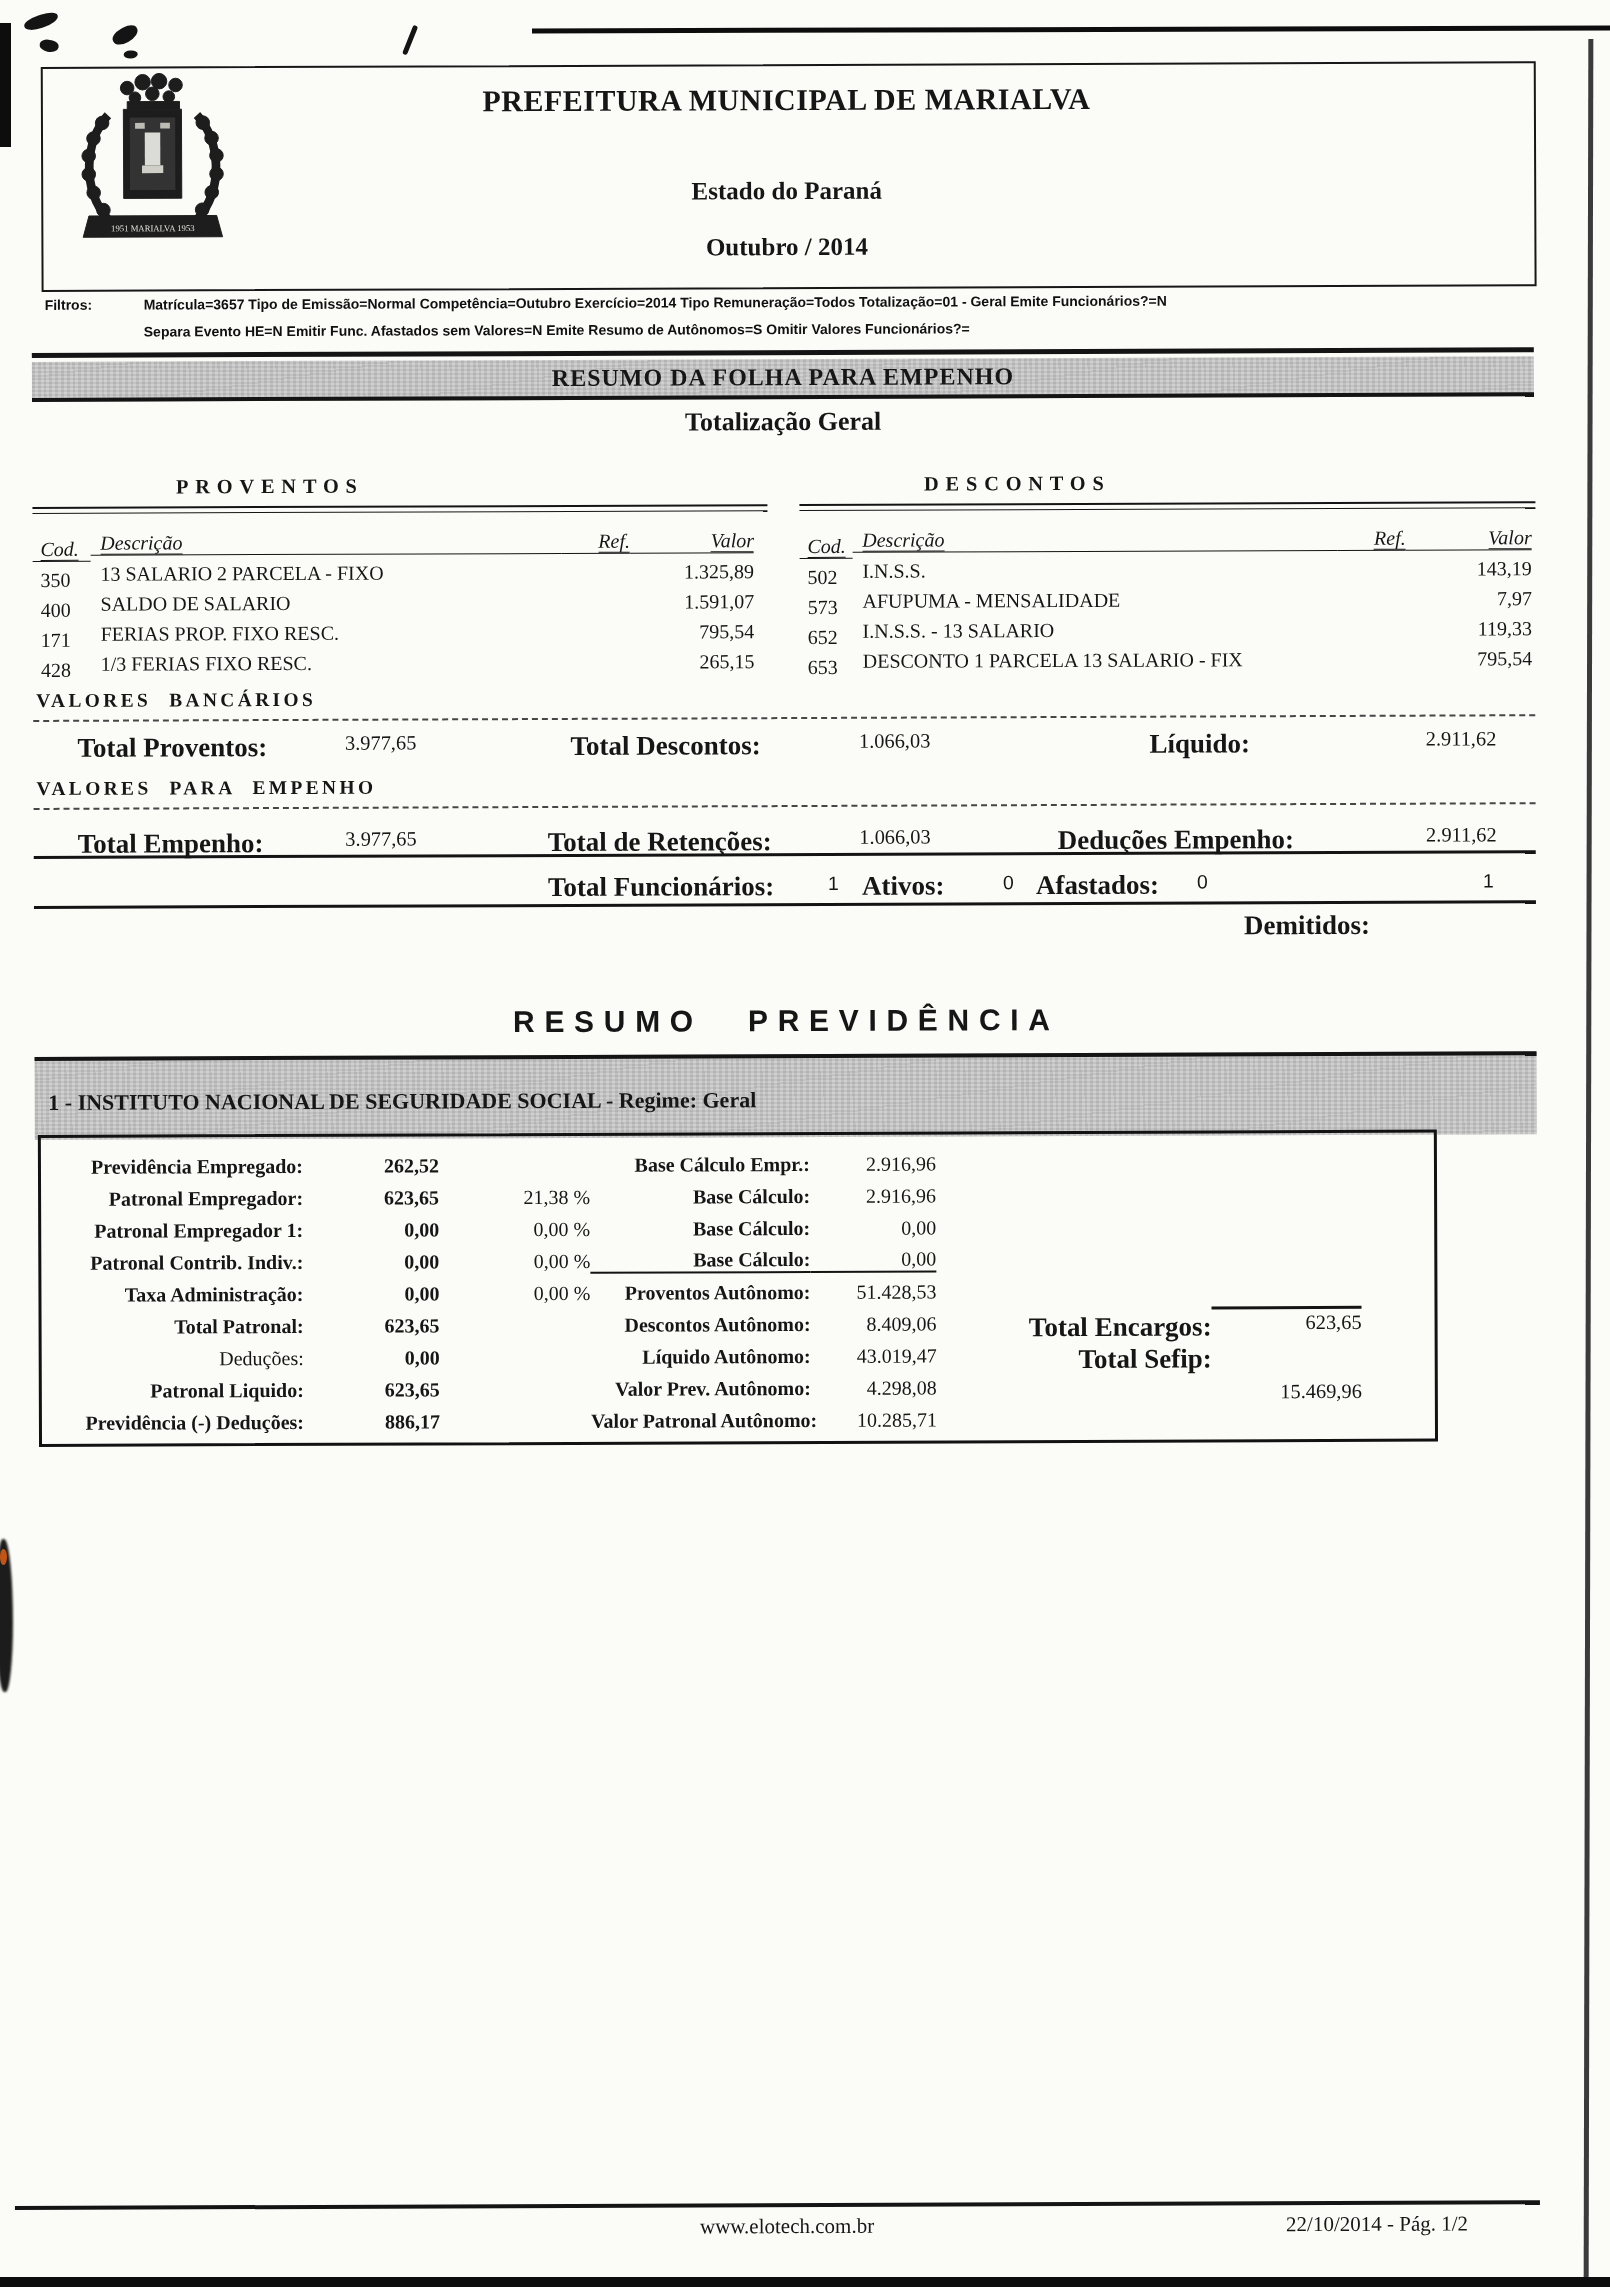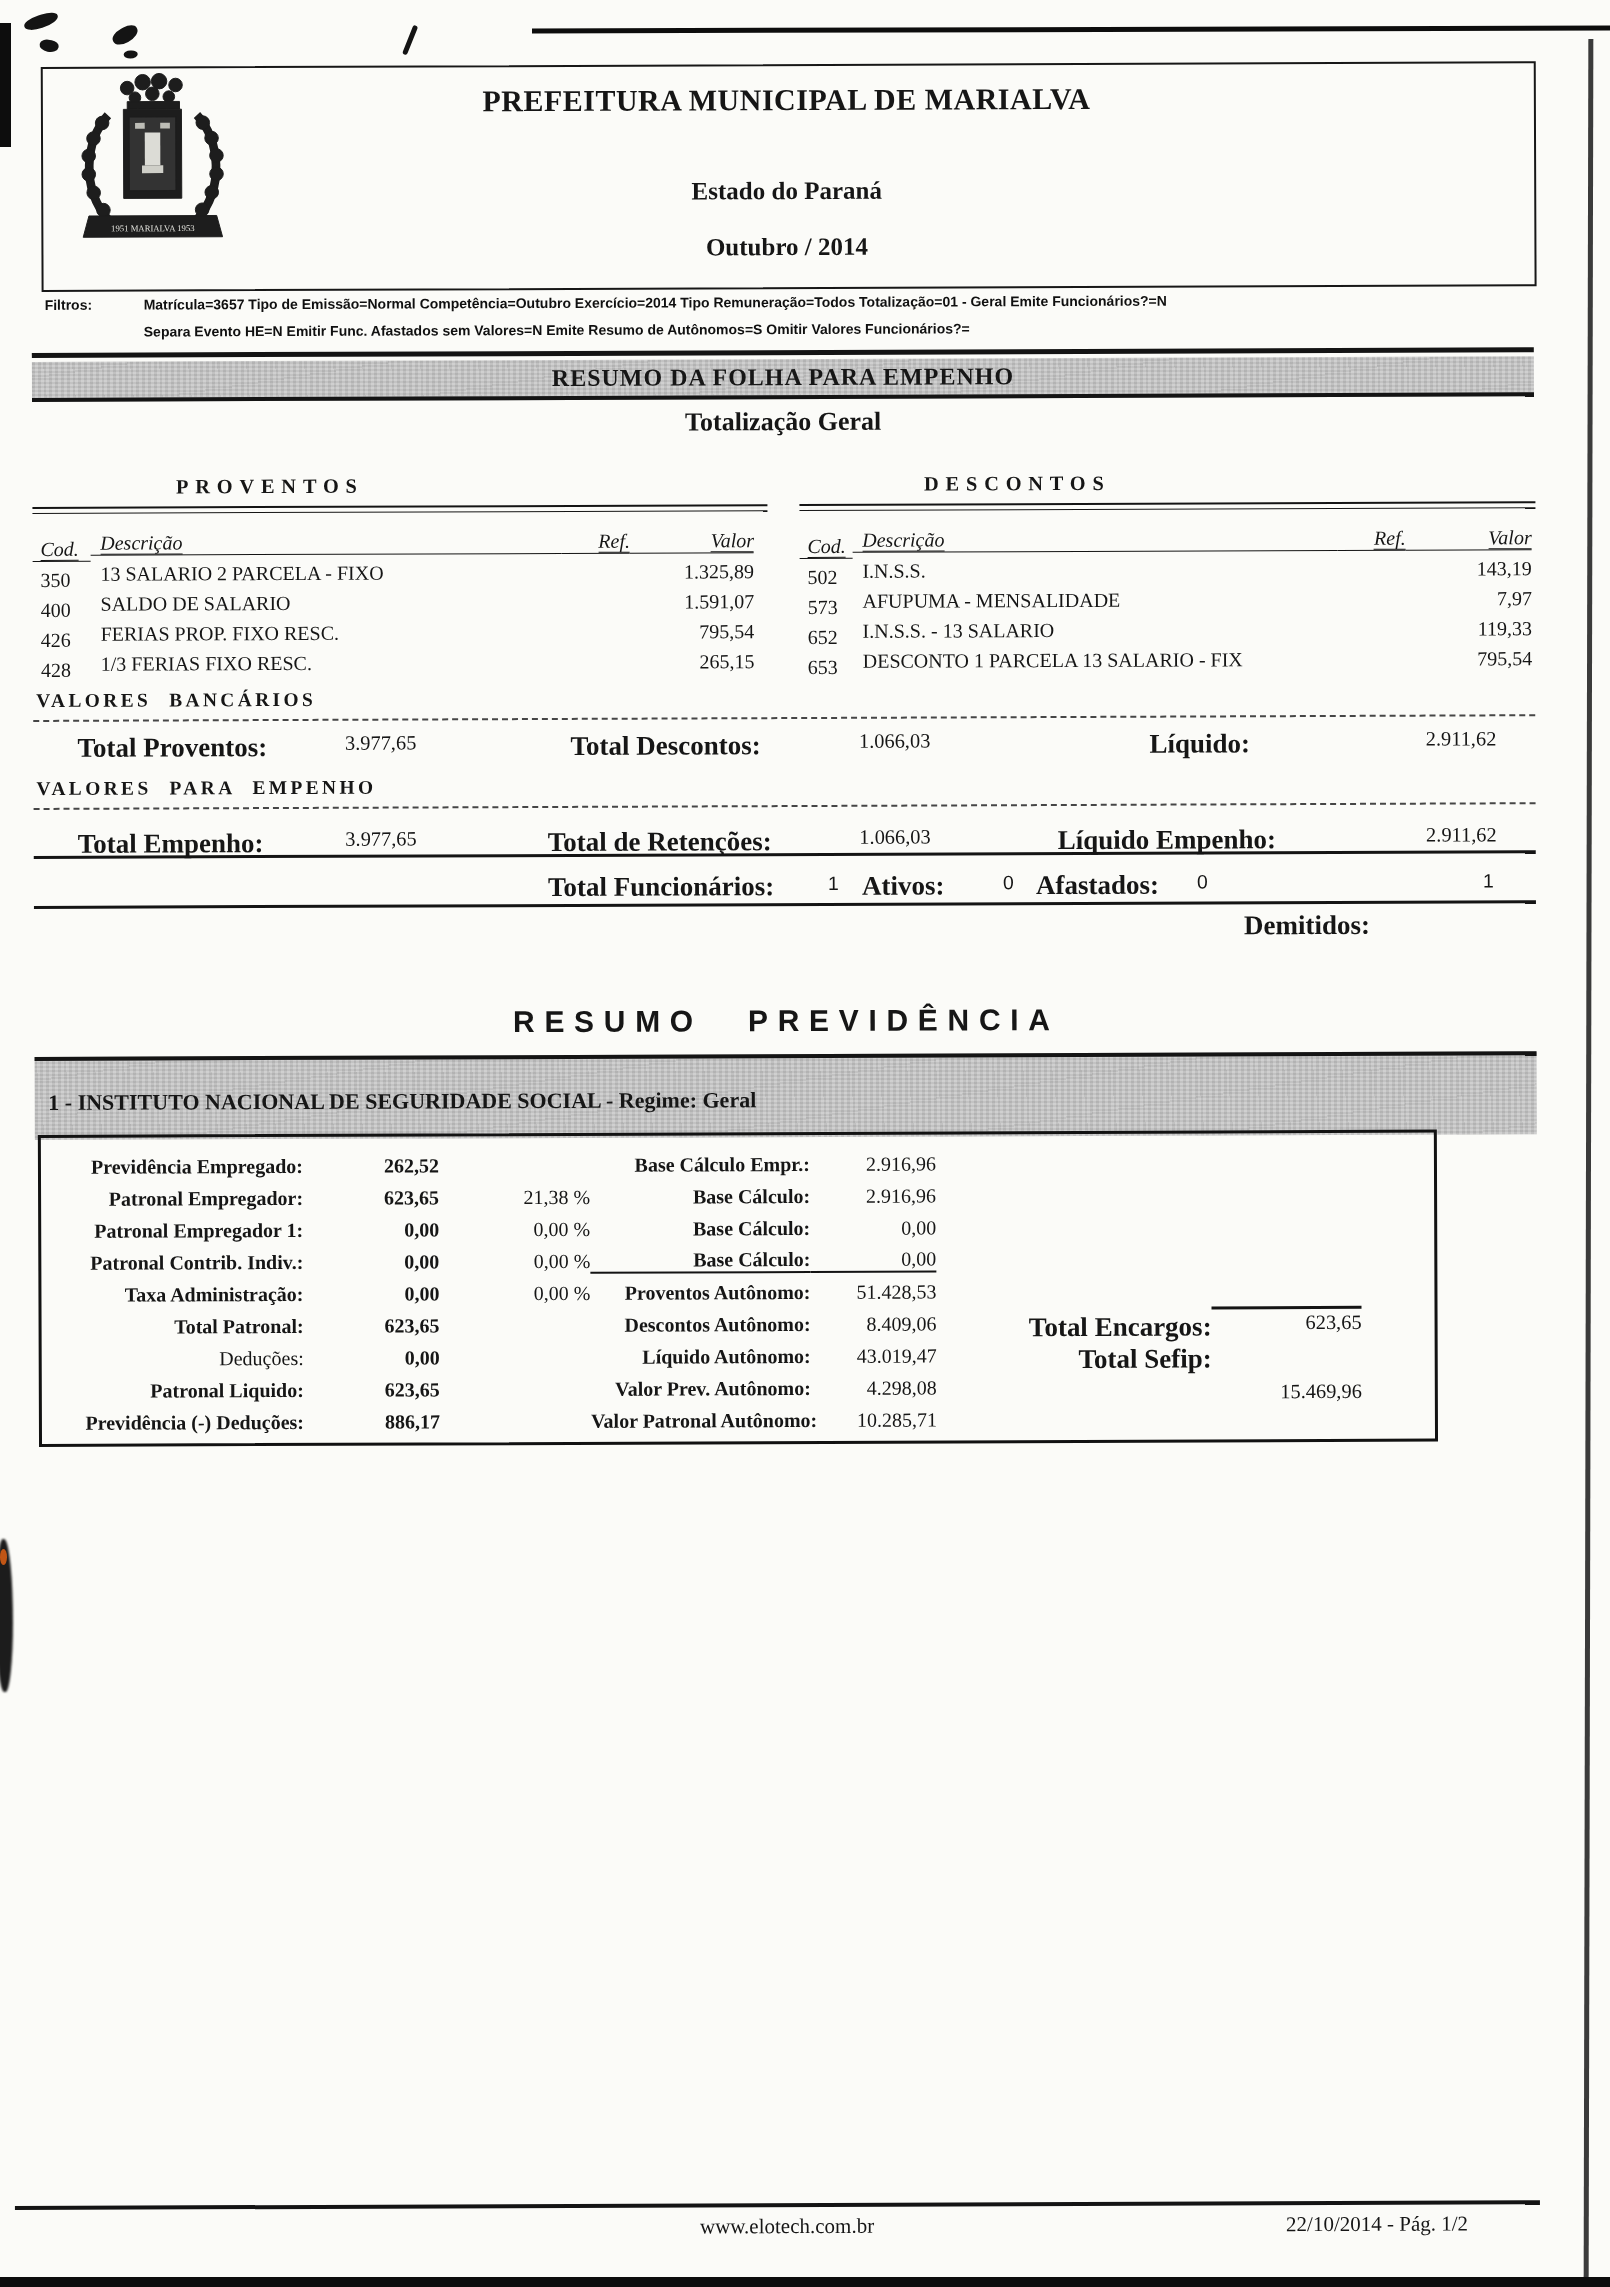--- a/index.html
+++ b/index.html
@@ -153,21 +153,21 @@
         <span class="c-ref"></span>
         <span class="c-val">1.325,89</span>
       </div>
       <div class="trow prov-grid">
         <span class="c-cod">400</span>
         <span class="c-desc">SALDO DE SALARIO</span>
         <span class="c-ref"></span>
         <span class="c-val">1.591,07</span>
       </div>
       <div class="trow prov-grid">
-        <span class="c-cod">426</span>
+        <span class="c-cod">171</span>
         <span class="c-desc">FERIAS PROP. FIXO RESC.</span>
         <span class="c-ref"></span>
         <span class="c-val">795,54</span>
       </div>
       <div class="trow prov-grid">
         <span class="c-cod">428</span>
         <span class="c-desc">1/3 FERIAS FIXO RESC.</span>
         <span class="c-ref"></span>
         <span class="c-val">265,15</span>
       </div>
@@ -216,21 +216,21 @@
     <div class="abs val" style="left:776px;top:730px;width:155px;">1.066,03</div>
     <div class="abs lab" style="left:1150px;top:730px;">Líquido:</div>
     <div class="abs val" style="left:1344px;top:730px;width:153px;">2.911,62</div>
 
     <div class="abs sec-title" style="left:37px;top:775px;">VALORES PARA EMPENHO</div>
     <div class="abs dashed" style="top:805px;"></div>
     <div class="abs lab" style="left:78px;top:826px;">Total Empenho:</div>
     <div class="abs val" style="left:262px;top:826px;width:155px;">3.977,65</div>
     <div class="abs lab" style="left:548px;top:826px;">Total de Retenções:</div>
     <div class="abs val" style="left:776px;top:826px;width:155px;">1.066,03</div>
-    <div class="abs lab" style="left:1058px;top:826px;">Líquido Empenho:</div>
+    <div class="abs lab" style="left:1058px;top:826px;">Deduções Empenho:</div>
     <div class="abs val" style="left:1344px;top:826px;width:153px;">2.911,62</div>
     <div class="abs rule2" style="top:853px;"></div>
 
     <div class="abs lab" style="left:548px;top:871px;">Total Funcionários:</div>
     <div class="abs numsans" style="left:771px;top:872px;width:68px;">1</div>
     <div class="abs lab" style="left:862px;top:871px;">Ativos:</div>
     <div class="abs numsans" style="left:961px;top:872px;width:53px;">0</div>
     <div class="abs lab" style="left:1036px;top:871px;">Afastados:</div>
     <div class="abs numsans" style="left:1153px;top:872px;width:55px;">0</div>
     <div class="abs lab" style="left:1244px;top:912px;">Demitidos:</div>

